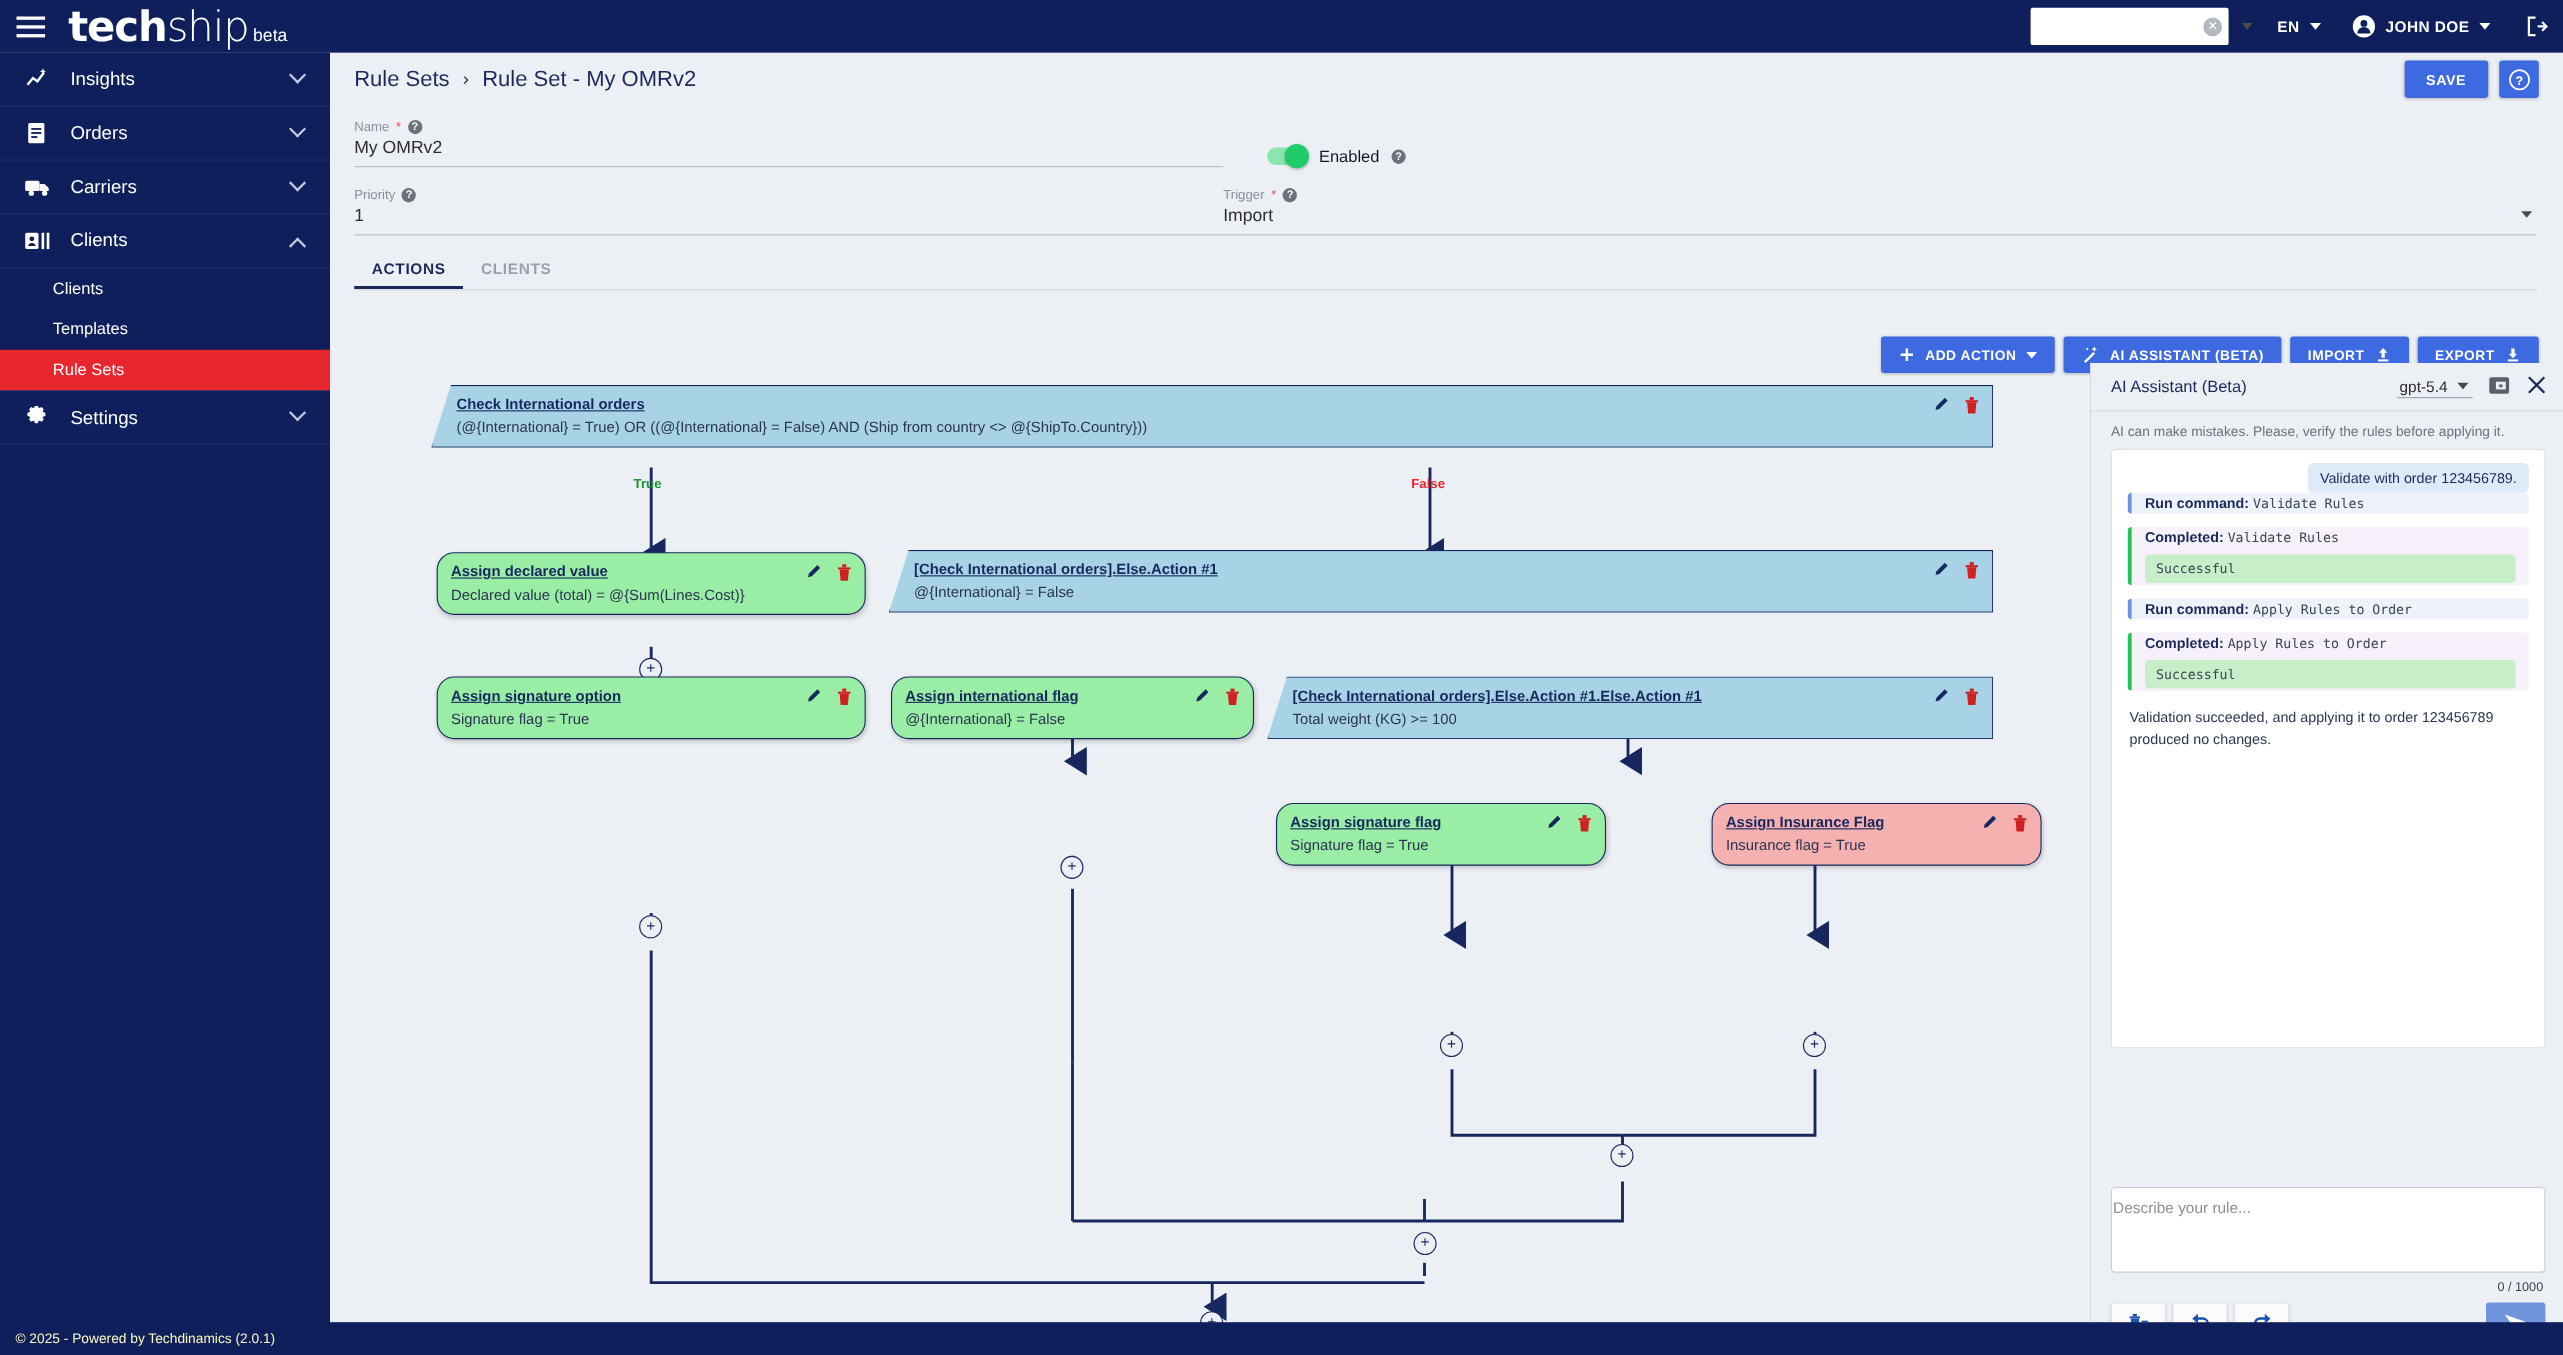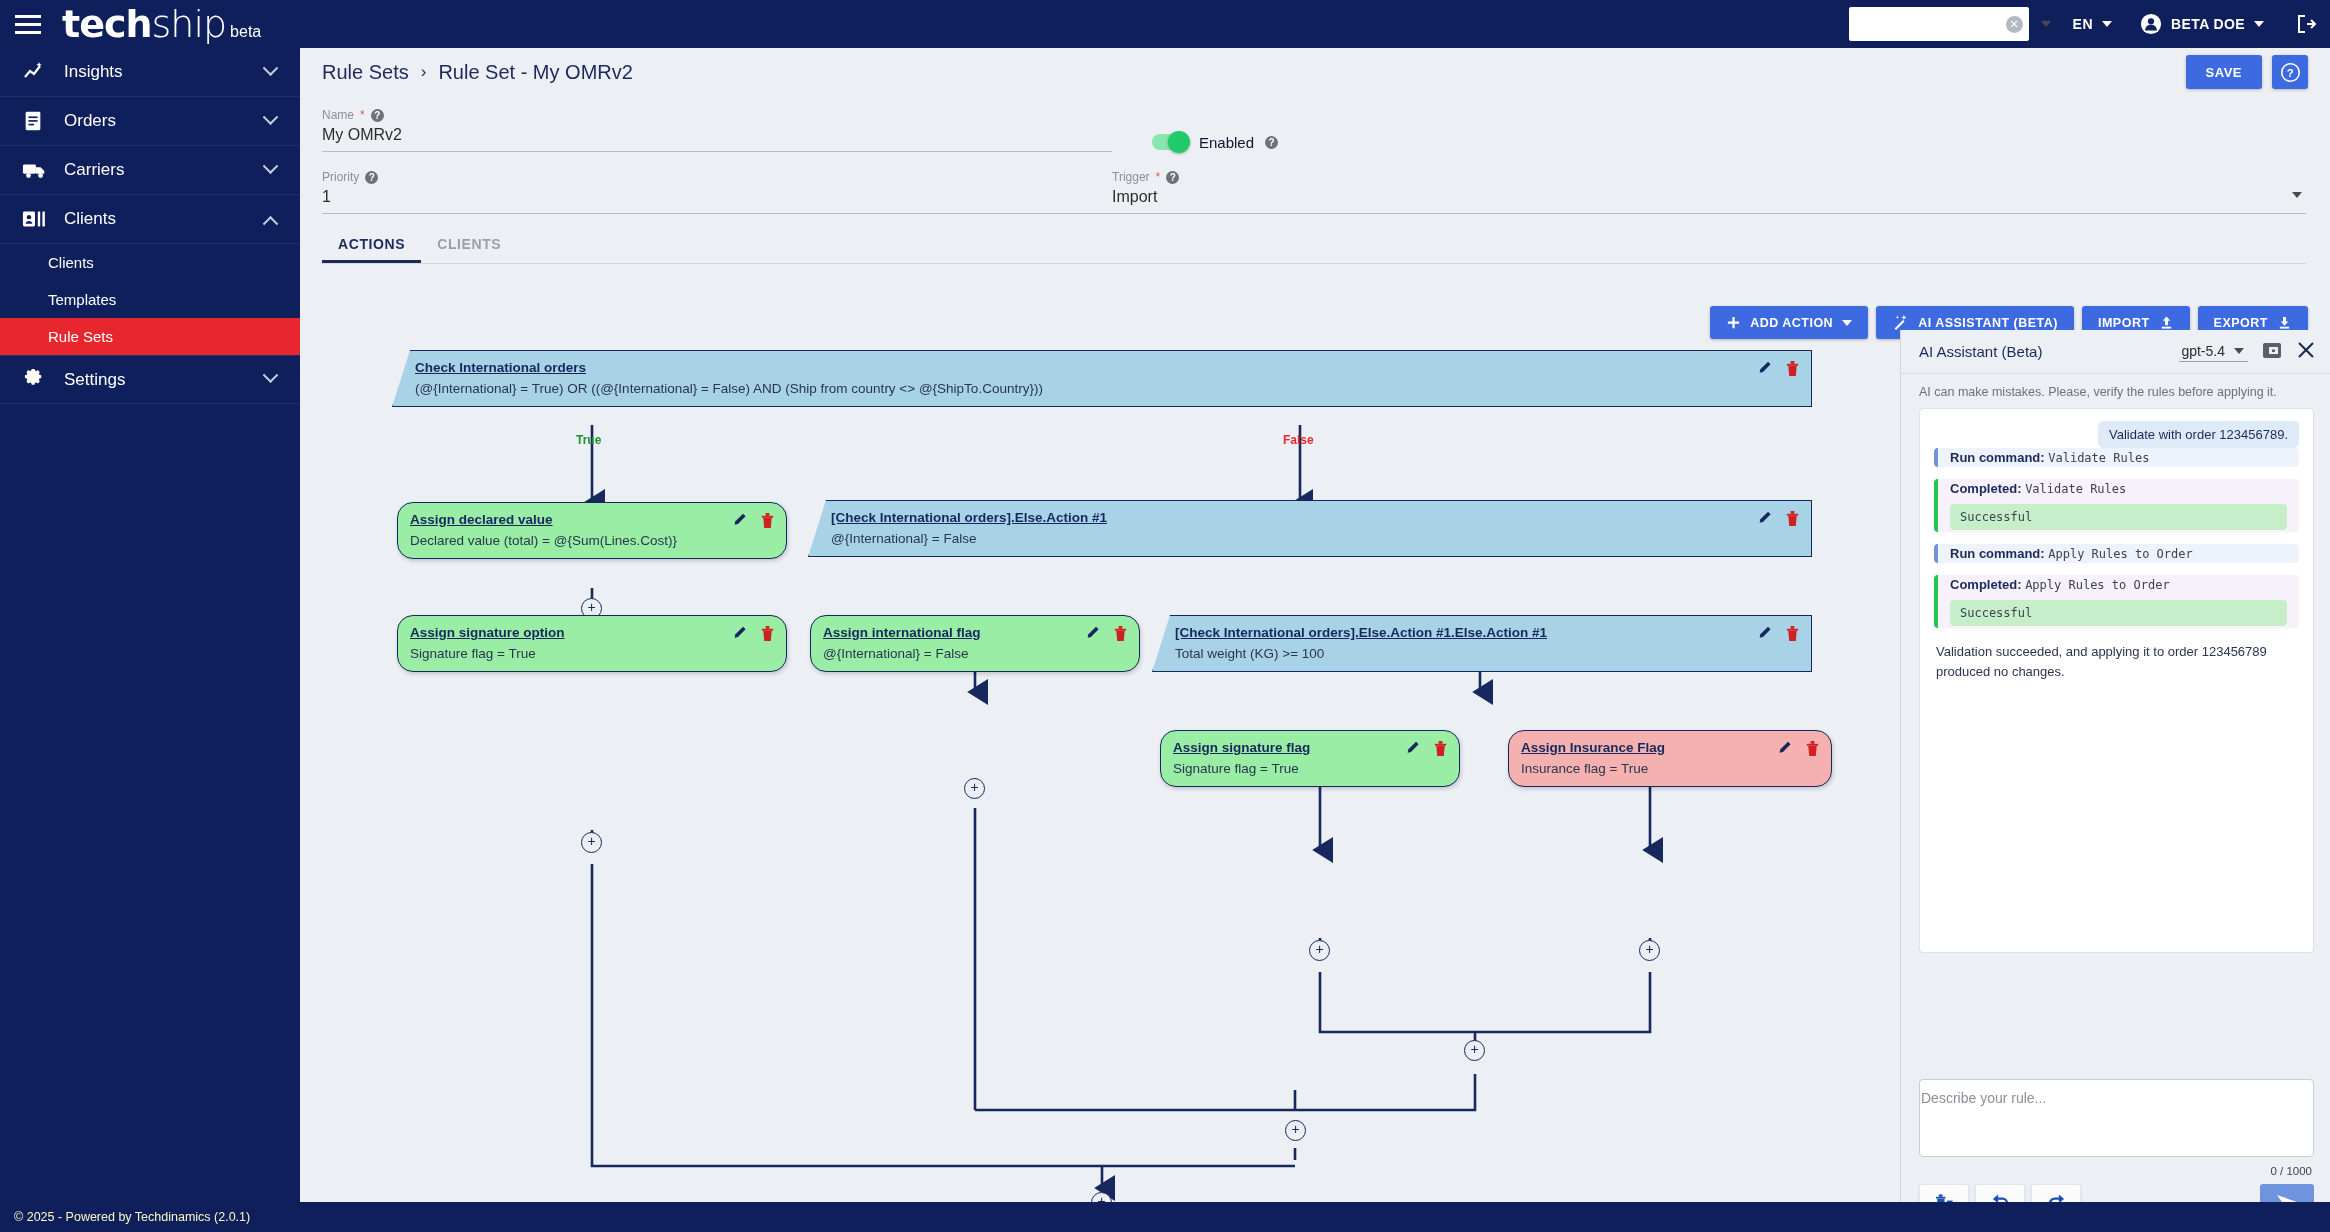--- a/index.html
+++ b/index.html
@@ -196,21 +196,21 @@
       <div class="lang">
         <span>EN</span>
         <span class="caret light"></span>
       </div>
       <div class="user">
         <svg class="avatar-ic" viewBox="0 0 24 24">
             <circle cx="12" cy="12" r="11" fill="#fff"></circle>
             <circle cx="12" cy="9" r="3.4" fill="#0e1f5b"></circle>
             <path d="M5.5 19a6.5 6.5 0 0113 0z" fill="#0e1f5b"></path>
           </svg>
-        <span>BETA DOE</span>
+        <span>JOHN DOE</span>
         <span class="caret light"></span>
       </div>
       <svg class="logout-ic" width="24" height="24" viewBox="0 0 24 24">
         <path d="M11 4H5v16h6" fill="none" stroke="#fff" stroke-width="2"></path>
         <path d="M13 12h8M17 8l4 4-4 4" fill="none" stroke="#fff" stroke-width="2"></path>
       </svg>
     </div>
   </div>
 
   <div class="sidebar">
@@ -537,21 +537,21 @@
             </svg>
           <svg class="ic-del" width="15" height="17" viewBox="0 0 16 18">
               <rect x="2" y="4" width="12" height="2" fill="#d02020"></rect>
               <rect x="6" y="1" width="4" height="3" fill="#d02020"></rect>
               <path d="M3.5 6h9l-1 11h-7z" fill="#d02020"></path>
             </svg>
         </div>
       </div>
       <span class="plusbtn" style="left:1309px; top:610px;">+</span>
 
-      <div class="node act-red" style="left:1508px; top:400px; width:324px;">
+      <div class="node act-red" style="left:1556px; top:400px; width:300px;">
         <div class="ttl">Assign Insurance Flag</div>
         <div class="sub">Insurance flag = True</div>
         <div class="tools">
           <svg class="ic-edit" width="17" height="17" viewBox="0 0 20 20">
               <path d="M3 15l1-4 9-9 3 3-9 9z" fill="#16285e"></path>
             </svg>
           <svg class="ic-del" width="15" height="17" viewBox="0 0 16 18">
               <rect x="2" y="4" width="12" height="2" fill="#d02020"></rect>
               <rect x="6" y="1" width="4" height="3" fill="#d02020"></rect>
               <path d="M3.5 6h9l-1 11h-7z" fill="#d02020"></path>

